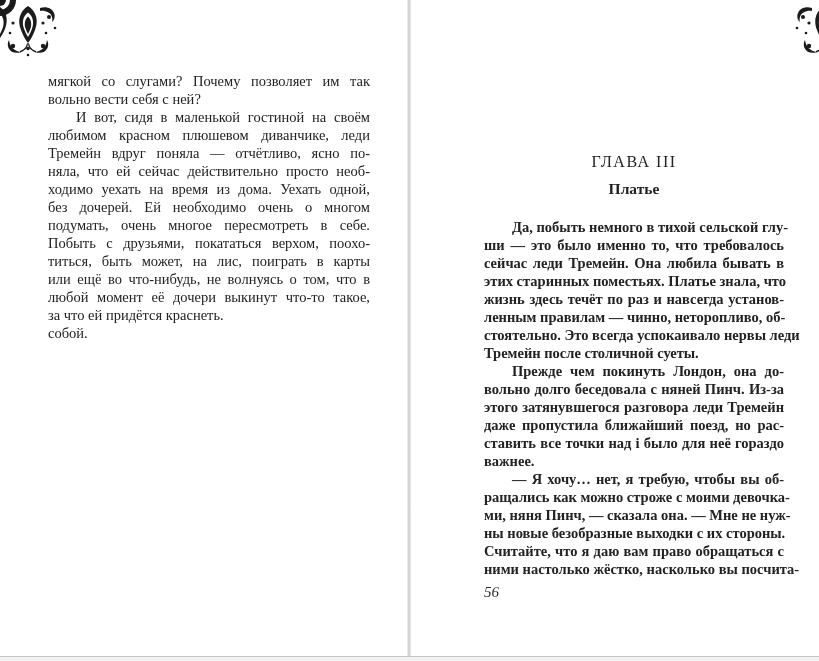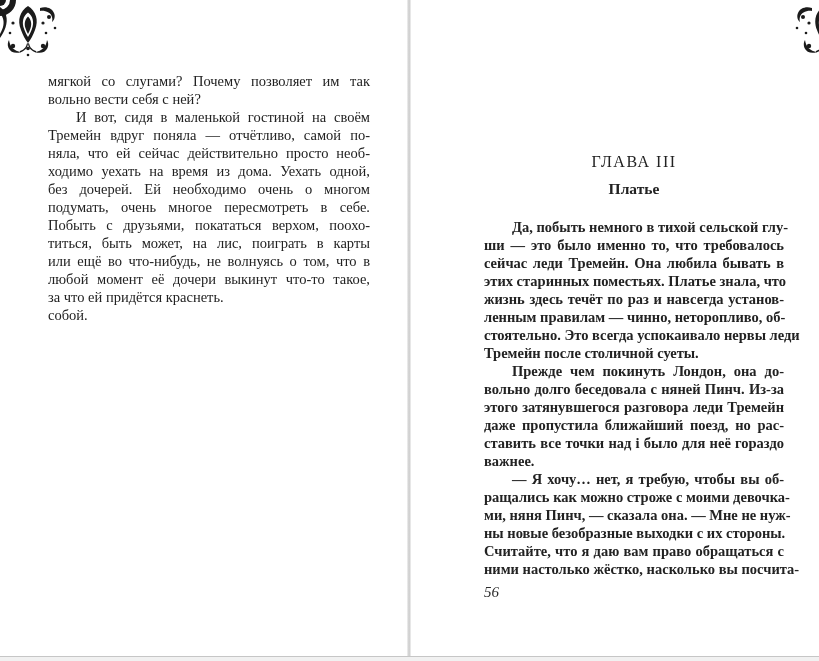--- a/index.html
+++ b/index.html
@@ -61,21 +61,22 @@
 </head>
 <body>
 
 <div id="screen">
 
   <div class="page page-left">
     <div class="text-column col-left">
         <div class="line">мягкой со слугами? Почему позволяет им так</div>
         <div class="line para-end">вольно вести себя с ней?</div>
         <div class="line indent">И вот, сидя в маленькой гостиной на своём</div>
-        <div class="line">Тремейн вдруг поняла — отчётливо, самой по-</div>
+        <div class="line">любимом красном плюшевом диванчике, леди</div>
+        <div class="line">Тремейн вдруг поняла — отчётливо, ясно по-</div>
         <div class="line">няла, что ей сейчас действительно просто необ-</div>
         <div class="line">ходимо уехать на время из дома. Уехать одной,</div>
         <div class="line">без дочерей. Ей необходимо очень о многом</div>
         <div class="line">подумать, очень многое пересмотреть в себе.</div>
         <div class="line">Побыть с друзьями, покататься верхом, поохо-</div>
         <div class="line">титься, быть может, на лис, поиграть в карты</div>
         <div class="line">или ещё во что-нибудь, не волнуясь о том, что в</div>
         <div class="line">любой момент её дочери выкинут что-то такое,</div>
         <div class="line para-end">за что ей придётся краснеть.</div>
         <div class="line para-end">собой.</div>

